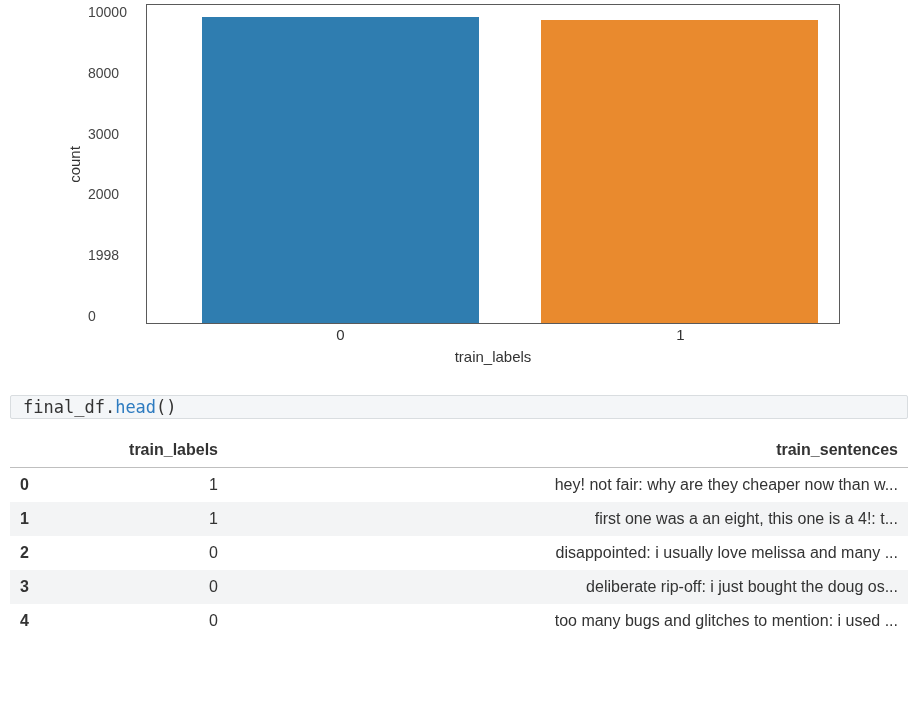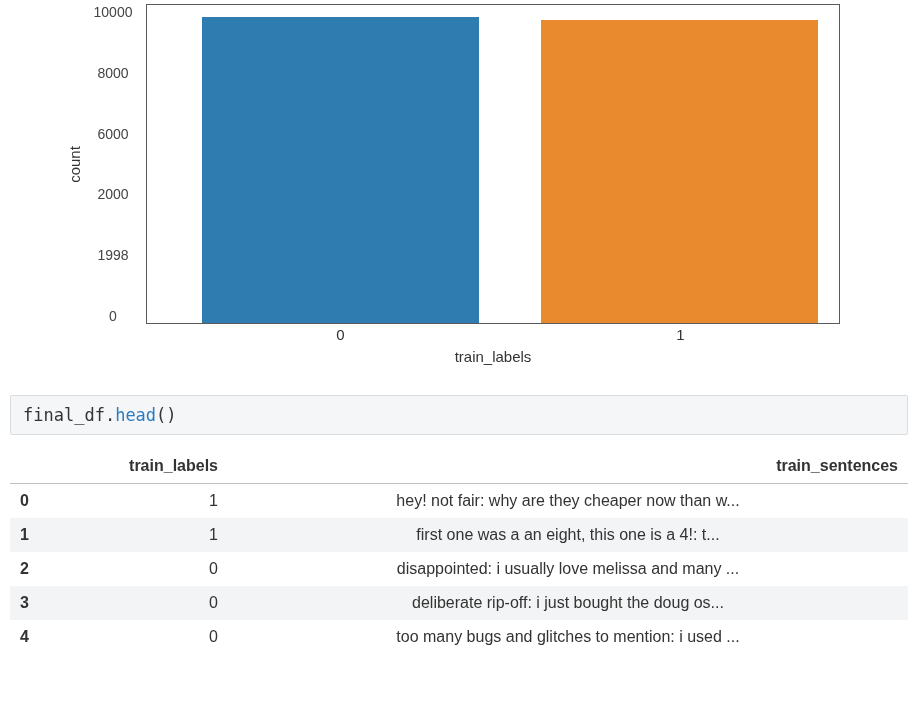--- a/index.html
+++ b/index.html
@@ -28,21 +28,21 @@
     transform: rotate(-90deg);
     transform-origin: center;
     font-size: 15px;
     color: #333;
     white-space: nowrap;
   }
   .yticks-col {
     display: flex;
     flex-direction: column;
     justify-content: space-between;
-    align-items: center;
+    align-items: flex-start;
     padding-right: 8px;
     width: 58px;
     font-size: 14px;
     color: #444;
     height: 320px;
   }
   .plot-box {
     position: relative;
     border: 1.5px solid #5a5a5a;
     height: 320px;
@@ -75,21 +75,21 @@
     font-size: 15px;
     color: #333;
     padding-top: 2px;
   }
 
   .code-cell {
     margin: 30px 10px 0 10px;
     background: #f4f6f8;
     border: 1px solid #d9dde0;
     border-radius: 2px;
-    padding: 9px 12px;
+    padding: 1px 12px;
     font-family: "Consolas", "Menlo", monospace;
     font-size: 17px;
     color: #333;
   }
   .code-ident { color: #333; }
   .code-dot { color: #333; }
   .code-method { color: #2d7bc0; }
   .code-paren { color: #333; }
 
   .df-table-wrap {
@@ -113,37 +113,37 @@
   .df-table tbody th.rowidx {
     text-align: left;
     font-weight: 700;
     padding: 8px 10px;
   }
   .df-table tbody td {
     text-align: right;
     padding: 8px 10px;
   }
   .df-table tbody td.sent {
-    text-align: center;
+    text-align: right;
   }
   .col-idx { width: 38px; }
   .col-labels { width: 180px; }
 </style>
 </head>
 <body>
 
 <div class="chart-wrap">
   <div class="chart-row">
     <div class="ylabel-col">
       <div class="ylabel">count</div>
     </div>
     <div class="yticks-col">
       <span>10000</span>
       <span>8000</span>
-      <span>6000</span>
+      <span>3000</span>
       <span>2000</span>
       <span>1998</span>
       <span>0</span>
     </div>
     <div class="plot-box">
       <div class="bar" id="bar0" style="height: 306.286px; width: 40%; left: 8%; background: rgb(47, 125, 176);"></div>
       <div class="bar" id="bar1" style="height: 303.238px; width: 40%; left: 57%; background: rgb(233, 138, 46);"></div>
     </div>
   </div>
   <div class="xticks-row">

